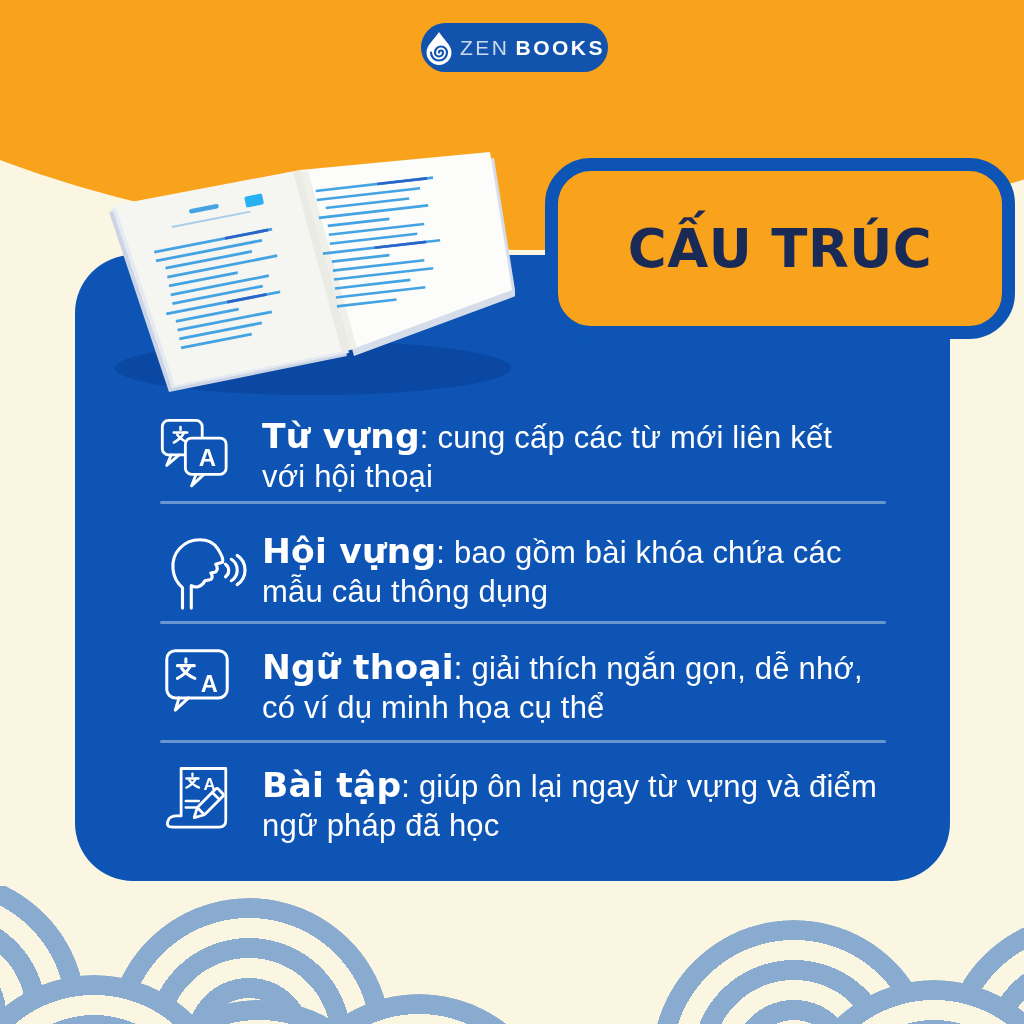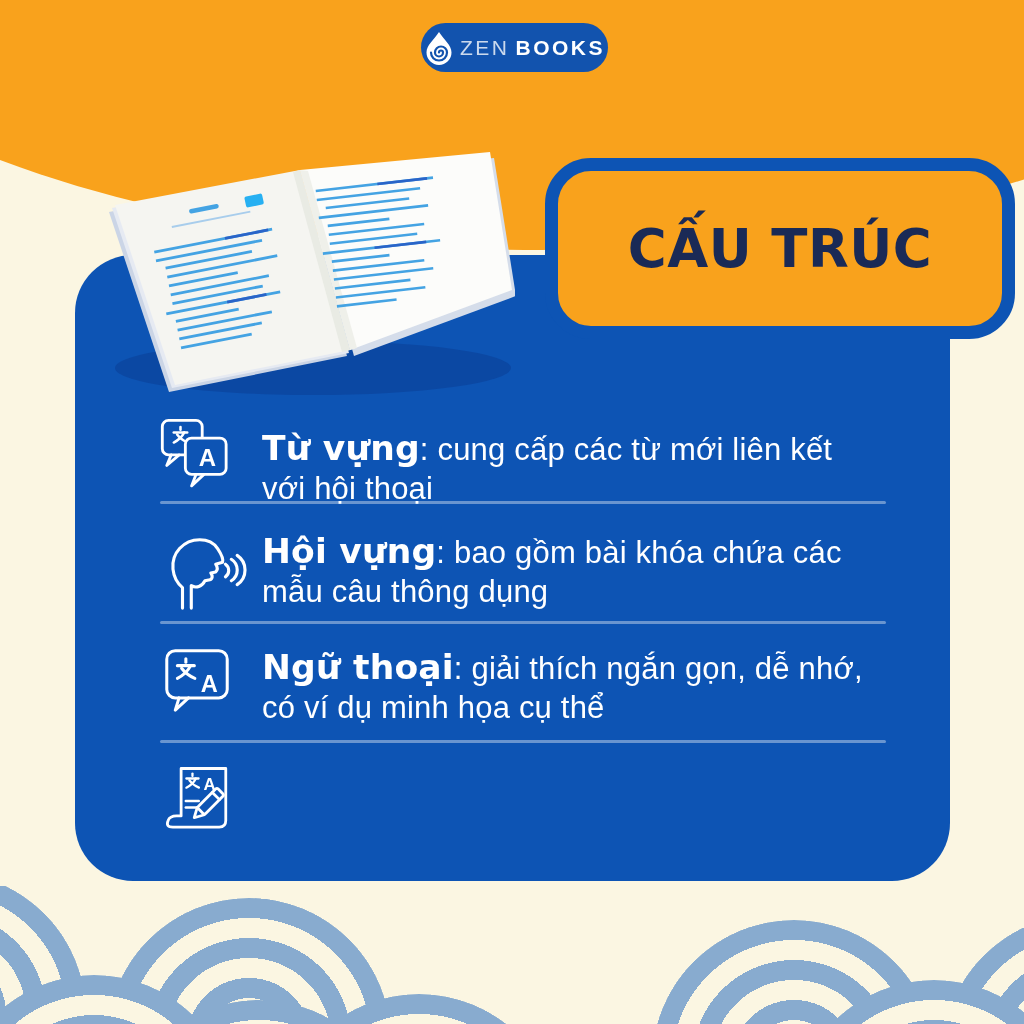--- a/index.html
+++ b/index.html
@@ -46,21 +46,21 @@
     margin-left:40px;
   }
   
   .book{position:absolute;left:85px;top:140px;}
   
   .item{
     position:absolute;left:262px;width:620px;color:#fff;
     font-size:31px;line-height:1.24;letter-spacing:.2px;
   }
   .item .lbl{font-weight:700;font-size:34.5px;font-family:"DejaVu Sans","Liberation Sans",sans-serif;}
-  .item-1{top:427px}.item-2{top:530px}.item-3{top:646px}.item-4{top:764px}
+  .item-1{top:415px}.item-2{top:530px}.item-3{top:646px}.item-4{top:764px}
   .icon-box{position:absolute;}
   .icon-1{left:157px;top:414px}.icon-2{left:158px;top:530px}
   .icon-3{left:159px;top:645px}.icon-4{left:155px;top:762px}
   .divider{
     position:absolute;left:160px;width:726px;height:3px;
     background:rgba(255,255,255,.38);border-radius:2px;
   }
   .div-1{top:501px}.div-2{top:621px}.div-3{top:740px}
   
   .waves{position:absolute;left:0;top:886px;width:1024px;height:138px;overflow:hidden;}
@@ -203,20 +203,23 @@
     <use href="#wen" transform="translate(32 12) scale(0.82)" stroke-width="3"></use>
     <text x="52" y="30" font-family="Liberation Sans, sans-serif" font-size="18" font-weight="bold" fill="#fff" stroke="none">A</text>
     <path d="M33 42 H47" stroke-width="2.6"></path>
     <path d="M33 49 H45" stroke-width="2.6"></path>
     <g transform="rotate(45 52 50)">
       <rect x="46.5" y="24" width="11" height="30" rx="2"></rect>
       <path d="M46.5 31 H57.5"></path>
       <path d="M46.5 54 L52 64 L57.5 54"></path>
     </g>
   </svg>
+  <div class="item item-4">
+    <span class="lbl">Bài tập</span><span class="dsc">: giúp ôn lại ngay từ vựng và điểm ngữ pháp đã học</span>
+  </div>
 
   <div class="waves">
     <div class="fan" style="left:-198px;top:-14px"></div>
     <div class="fan" style="left:107px;top:12px"></div>
     <div class="fan" style="left:652px;top:34px"></div>
     <div class="fan" style="left:942px;top:28px"></div>
     <div class="fan" style="left:-48px;top:89px"></div>
     <div class="fan" style="left:277px;top:108px"></div>
     <div class="fan" style="left:792px;top:94px"></div>
     <div class="fan" style="left:117px;top:114px"></div>

